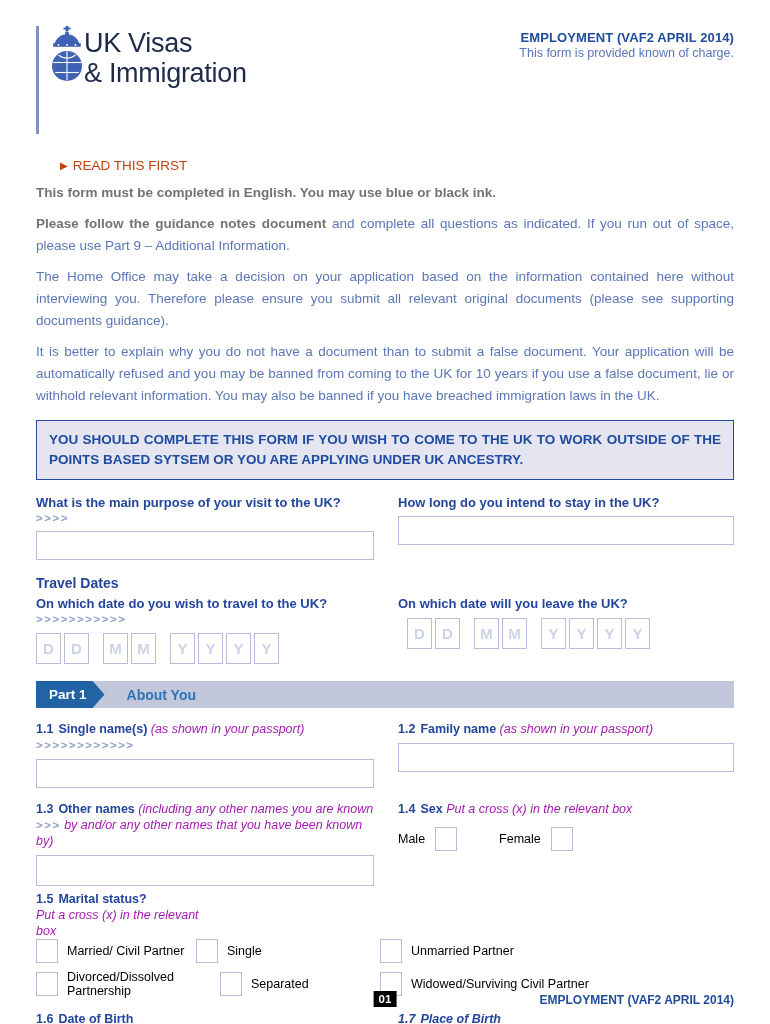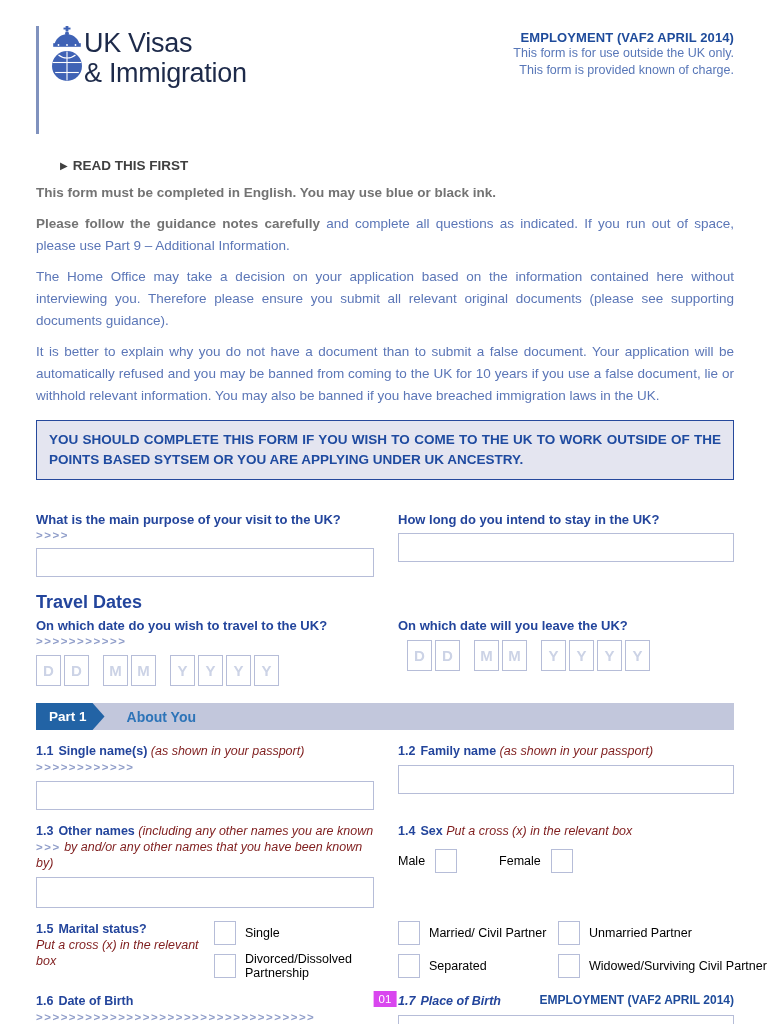--- a/index.html
+++ b/index.html
@@ -12,69 +12,69 @@
   .hdr{display:flex;justify-content:space-between;align-items:flex-start;}
   .brand{display:flex;}
   .brand-bar{width:3px;background:#8092be;margin-right:10px;min-height:108px;}
   .brand-inner{display:flex;flex-direction:row;}
   .crest{margin-left:1px;}
   .wordmark{font-size:27px;line-height:30px;color:#1d2a4a;letter-spacing:-0.3px;margin-top:2px;}
   .form-meta{text-align:right;padding-top:4px;}
   .form-ref{font-size:13px;font-weight:bold;color:#1e4b9b;letter-spacing:0.1px;}
   .form-note{font-size:12.5px;color:#5877b8;line-height:17px;}
   
-  .read-first{margin-top:24px;font-size:13.5px;font-weight:bold;color:#404040;padding-left:24px;}
+  .read-first{margin-top:24px;font-size:13.5px;font-weight:normal;color:#c2410c;padding-left:24px;}
   .read-first .tri{font-size:10px;margin-right:5px;vertical-align:1px;}
   .para{margin:9px 0 0 0;font-size:13.5px;line-height:22px;color:#5b76b7;text-align:justify;}
   .para.bold, .pbold{font-weight:bold;color:#737373;}
   
   .notice{margin-top:13px;border:1px solid #26499c;background:#e4e5f0;color:#1f4ba0;
     font-size:13.5px;font-weight:bold;line-height:20px;padding:9px 12px;text-align:justify;}
   
   .two-col{display:flex;}
   .colL{width:338px;margin-right:24px;flex:none;}
   .colR{width:336px;flex:none;}
-  .q-label{font-size:13px;font-weight:bold;color:#23459c;margin:32px 0 6px 0;}
+  .q-label{font-size:13px;font-weight:bold;color:#23459c;margin:15px 0 6px 0;}
   .chev{color:#8f9dc9;font-weight:bold;letter-spacing:1.5px;font-size:11.5px;}
   .tbox{width:100%;height:29px;border:1px solid #b6bdd8;background:#fff;box-sizing:border-box;
     font:13px "Liberation Sans",sans-serif;color:#23459c;padding:0 6px;outline:none;display:block;}
   
-  .section-head{font-size:18px;font-weight:bold;color:#23459c;margin-top:15px;}
+  .section-head{font-size:14px;font-weight:bold;color:#23459c;margin-top:15px;}
   .date-group{display:flex;margin-top:7px;}
   .dbox{width:23px;height:29px;border:1px solid #b6bdd8;color:#ccd3e6;font-weight:bold;font-size:15px;
     display:flex;align-items:center;justify-content:center;margin-right:3px;flex:none;background:#fff;}
   .dgap{width:11px;flex:none;}
   
   .part-bar{margin-top:17px;background:#c2c7dc;height:27px;display:flex;align-items:center;}
   .part-badge{background:#2263a5;color:#fff;font-weight:bold;font-size:13.5px;height:27px;line-height:27px;
     padding:0 18px 0 13px;flex:none;
     clip-path:polygon(0 0,calc(100% - 12px) 0,100% 50%,calc(100% - 12px) 100%,0 100%);}
   .part-title{font-size:14px;font-weight:bold;color:#2d74b8;margin-left:22px;}
   
   .field-label{font-size:12.5px;color:#23459c;line-height:16px;margin:13px 0 6px 0;}
   .fnum{font-weight:bold;margin-right:5px;}
   .fbold{font-weight:bold;}
-  .fhint{font-style:italic;font-weight:normal;color:#7f1d1d;}
+  .fhint{font-style:italic;font-weight:normal;color:#a21caf;}
   .checkbox{width:22px;height:24px;border:1px solid #b6bdd8;background:#fff;display:inline-block;
     box-sizing:border-box;flex:none;}
   .opt-label{font-size:12.5px;color:#000000;}
   .sex-row{display:flex;align-items:center;margin-top:10px;}
   .sex-row .opt-label{margin-right:10px;}
   .sex-row .sp{width:42px;}
-  .ms-row{display:flex;margin-top:13px;}
+  .ms-row{display:flex;margin-top:5px;flex-direction:column;}
   .ms-label{width:178px;flex:none;font-size:12.5px;line-height:16px;color:#23459c;}
   .ms-grid{flex:1;}
   .ms-line{display:flex;align-items:center;margin-bottom:7px;}
   .ms-item{display:flex;align-items:center;flex:none;}
   .ms-item .opt-label{margin-left:9px;}
   .ms-w1{width:184px;}.ms-w2{width:160px;}
   
   .footer{position:absolute;left:36px;right:36px;bottom:13px;height:20px;}
-  .page-num{position:absolute;left:50%;transform:translateX(-50%);top:0;background:#d946ef;color:#fff;
-    font-size:11.5px;font-weight:normal;padding:2px 5px;}
+  .page-num{position:absolute;left:50%;transform:translateX(-50%);top:0;background:#000000;color:#fff;
+    font-size:11.5px;font-weight:bold;padding:2px 5px;}
   .footer-ref{position:absolute;right:0;top:2px;font-size:12px;font-weight:bold;color:#1e4b9b;}
 </style>
 </head>
 <body>
 
 <div class="page">
 
   <div class="hdr">
     <div class="brand">
       <div class="brand-bar"></div>
@@ -101,30 +101,29 @@
           </g>
         </svg>
         <div class="wordmark">
           <div>UK Visas</div>
           <div>&amp; Immigration</div>
         </div>
       </div>
     </div>
     <div class="form-meta">
       <div class="form-ref">EMPLOYMENT (VAF2 APRIL 2014)</div>
-      <div class="form-note">This form is for use outside the UK only.</div>
       <div class="form-note">This form is provided known of charge.</div>
     </div>
   </div>
 
   <div class="read-first">
     <span class="tri">▶</span><span>READ THIS FIRST</span>
   </div>
   <div class="para pbold">This form must be completed in English. You may use blue or black ink.</div>
-  <div class="para"><span class="pbold">Please follow the guidance notes carefully</span><span> and complete all questions as indicated. If you run out of space, please use Part 9 – Additional Information.</span></div>
+  <div class="para"><span class="pbold">Please follow the guidance notes document</span><span> and complete all questions as indicated. If you run out of space, please use Part 9 – Additional Information.</span></div>
   <div class="para">The Home Office may take a decision on your application based on the information contained here without interviewing you. Therefore please ensure you submit all relevant original documents (please see supporting documents guidance).</div>
   <div class="para">It is better to explain why you do not have a document than to submit a false document. Your application will be automatically refused and you may be banned from coming to the UK for 10 years if you use a false document, lie or withhold relevant information. You may also be banned if you have breached immigration laws in the UK.</div>
 
   <div class="notice">YOU SHOULD COMPLETE THIS FORM IF YOU WISH TO COME TO THE UK TO WORK OUTSIDE OF THE POINTS BASED SYTSEM OR YOU ARE APPLYING UNDER UK ANCESTRY.</div>
 
   <div class="two-col">
     <div class="colL">
       <div class="q-label">
         <span>What is the main purpose of your visit to the UK?</span> <span class="chev">&gt;&gt;&gt;&gt;</span>
       </div>
@@ -220,27 +219,27 @@
     </div>
   </div>
 
   <div class="ms-row">
     <div class="ms-label">
       <div><span class="fnum">1.5</span><span class="fbold">Marital status?</span></div>
       <div class="fhint">Put a cross (x) in the relevant box</div>
     </div>
     <div class="ms-grid">
       <div class="ms-line">
+        <div class="ms-item ms-w2">
+          <span class="checkbox"></span>
+          <span class="opt-label">Married/ Civil Partner</span>
+        </div>
         <div class="ms-item ms-w1">
           <span class="checkbox"></span>
           <span class="opt-label">Single</span>
-        </div>
-        <div class="ms-item ms-w2">
-          <span class="checkbox"></span>
-          <span class="opt-label">Married/ Civil Partner</span>
         </div>
         <div class="ms-item">
           <span class="checkbox"></span>
           <span class="opt-label">Unmarried Partner</span>
         </div>
       </div>
       <div class="ms-line">
         <div class="ms-item ms-w1">
           <span class="checkbox"></span>
           <span class="opt-label">Divorced/Dissolved Partnership</span>

